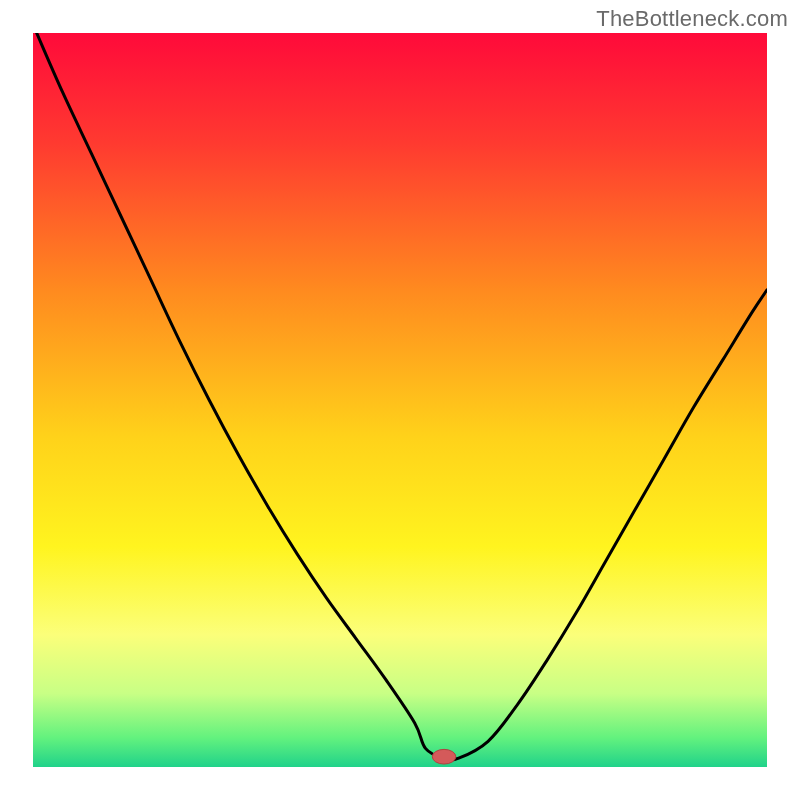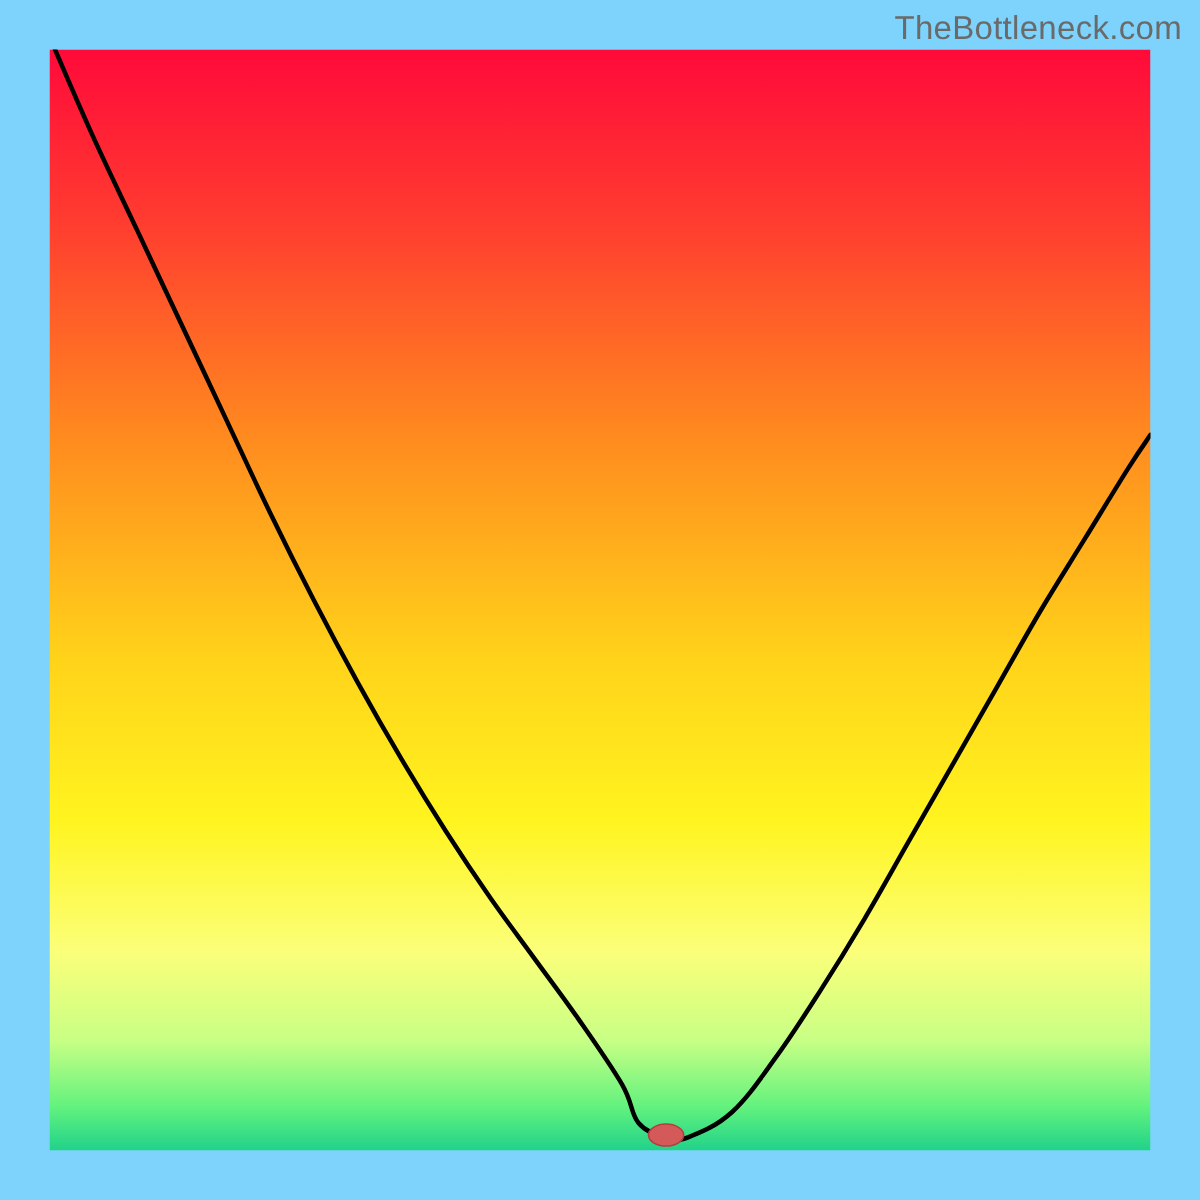--- a/index.html
+++ b/index.html
@@ -10,21 +10,21 @@
     background: #000;
     overflow: hidden;
     font-family: Arial, Helvetica, sans-serif;
   }
   .frame {
     position: absolute;
     left: 0;
     top: 0;
     width: 800px;
     height: 800px;
-    background: #7dd3fc;
+    background: #ffffff;
   }
   .watermark {
     position: absolute;
     top: 6px;
     right: 12px;
     color: #6a6a6a;
     font-size: 22px;
     font-weight: 500;
     letter-spacing: 0.2px;
     user-select: none;

